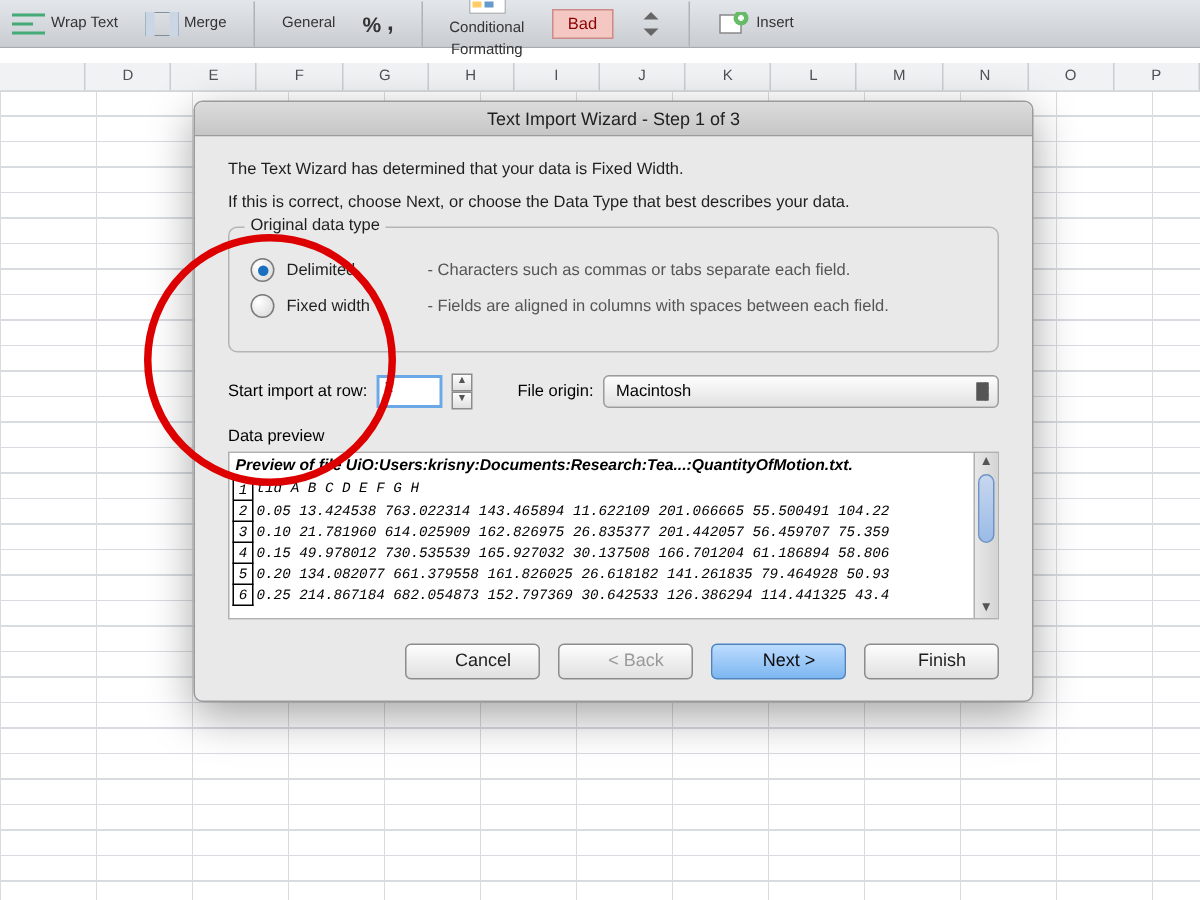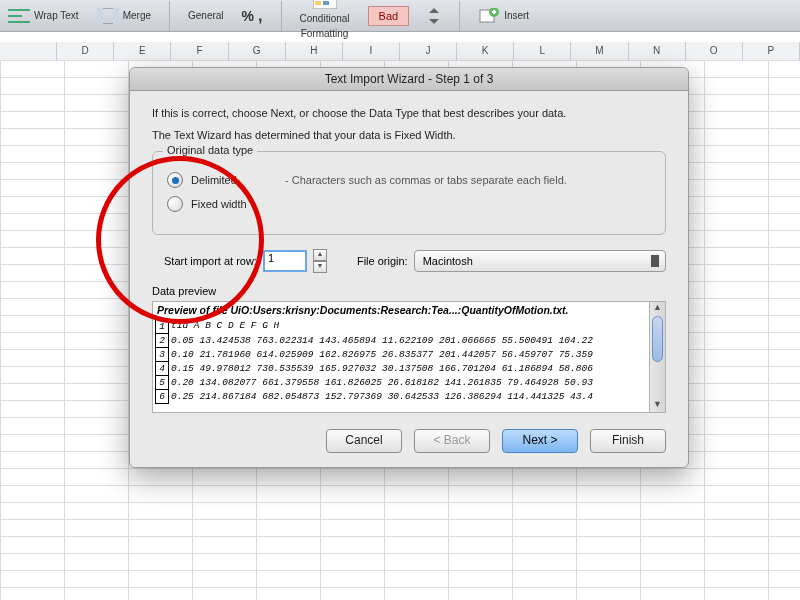--- a/index.html
+++ b/index.html
@@ -136,21 +136,21 @@
     font-size: 11px;
     color: #1f1f1f;
   }
   .choice .desc {
     font-size: 11px;
     color: #555;
     text-align: center;
   }
   .row {
     display: flex; align-items: center; gap: 6px;
-    margin: 6px 0 12px 12px;
+    margin: 6px 0 12px 0;
     font-size: 11px;
   }
   .numfield {
     width: 34px; height: 18px;
     border: 2px solid #6aa8e8;
     background: #fff;
     text-align: left;
     padding: 0 3px;
     color: #000;
   }
@@ -255,20 +255,21 @@
     min-width: 74px;
     height: 22px;
     border: 1px solid #8c8c8c;
     border-radius: 4px;
     background: linear-gradient(#fdfdfd,#e0e0e0);
     line-height: 20px;
     text-align: center;
     font-size: 12px;
     color: #1f1f1f;
     cursor: pointer;
+    padding-left: 14px;
   }
   .btn.disabled { color: #9a9a9a; }
   .btn.default {
     background: linear-gradient(#bcdcff,#7db6f0);
     border-color: #4d84bf;
     color: #0a0a0a;
   }
   
   .annot {
     position: absolute;
@@ -363,34 +364,35 @@
       <div>O</div>
       <div>P</div>
     </div>
   <div class="gridbody"></div>
 </div>
 
 <div class="overlay">
   <div class="dialog">
     <div class="titlebar">Text Import Wizard - Step 1 of 3</div>
     <div class="content">
+      <p class="intro">The Text Wizard has determined that your data is Fixed Width.</p>
       <p class="intro">If this is correct, choose Next, or choose the Data Type that best describes your data.</p>
-      <p class="intro">The Text Wizard has determined that your data is Fixed Width.</p>
 
       <div class="fieldset">
         <span class="legend">Original data type</span>
 
         <div class="choice">
           <span class="radio sel"></span>
           <span class="name">Delimited</span>
           <span class="desc">- Characters such as commas or tabs separate each field.</span>
         </div>
         <div class="choice">
           <span class="radio"></span>
           <span class="name">Fixed width</span>
+          <span class="desc">- Fields are aligned in columns with spaces between each field.</span>
         </div>
       </div>
 
       <div class="row">
         <span>Start import at row:</span>
         <span class="numfield">1</span>
         <span class="stepper">
           <div>▲</div>
           <div>▼</div>
         </span>

